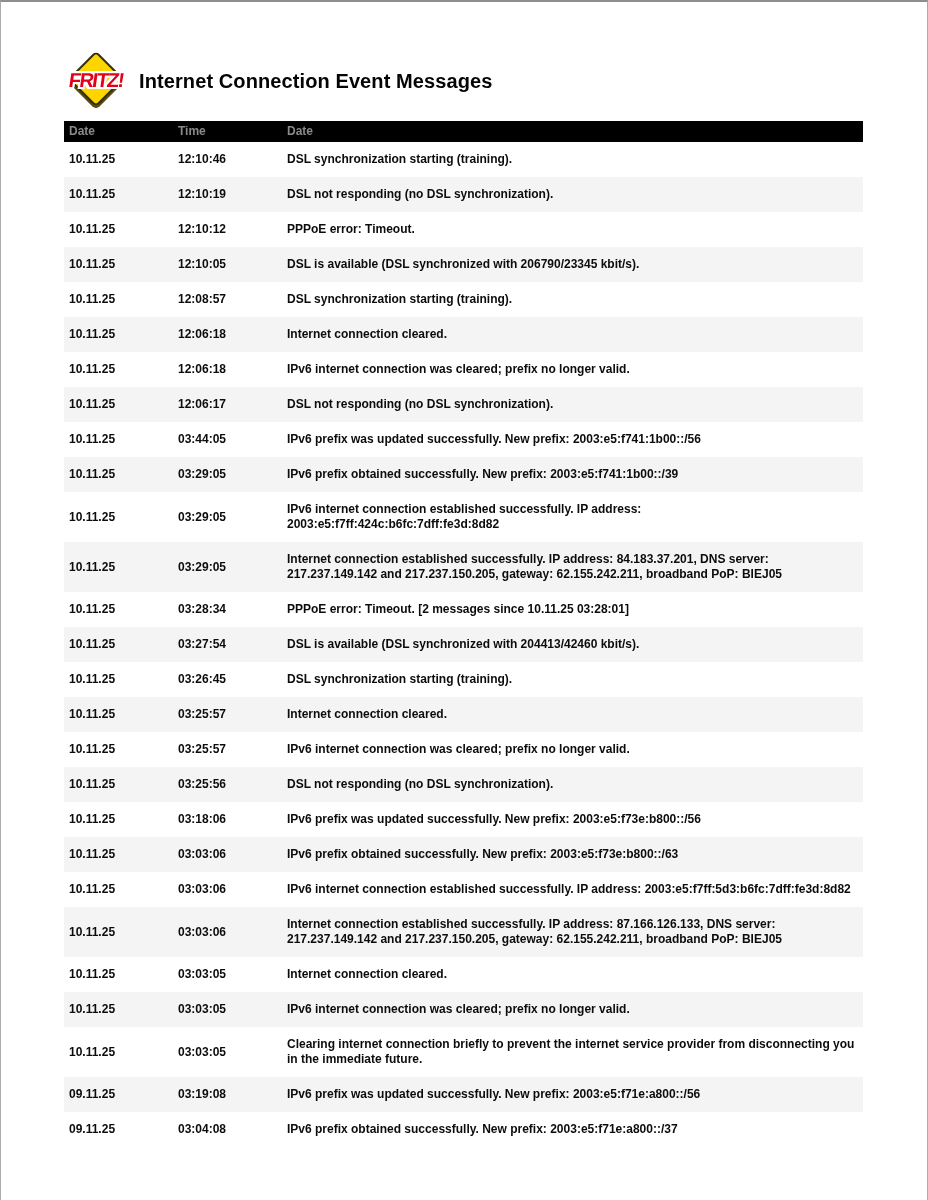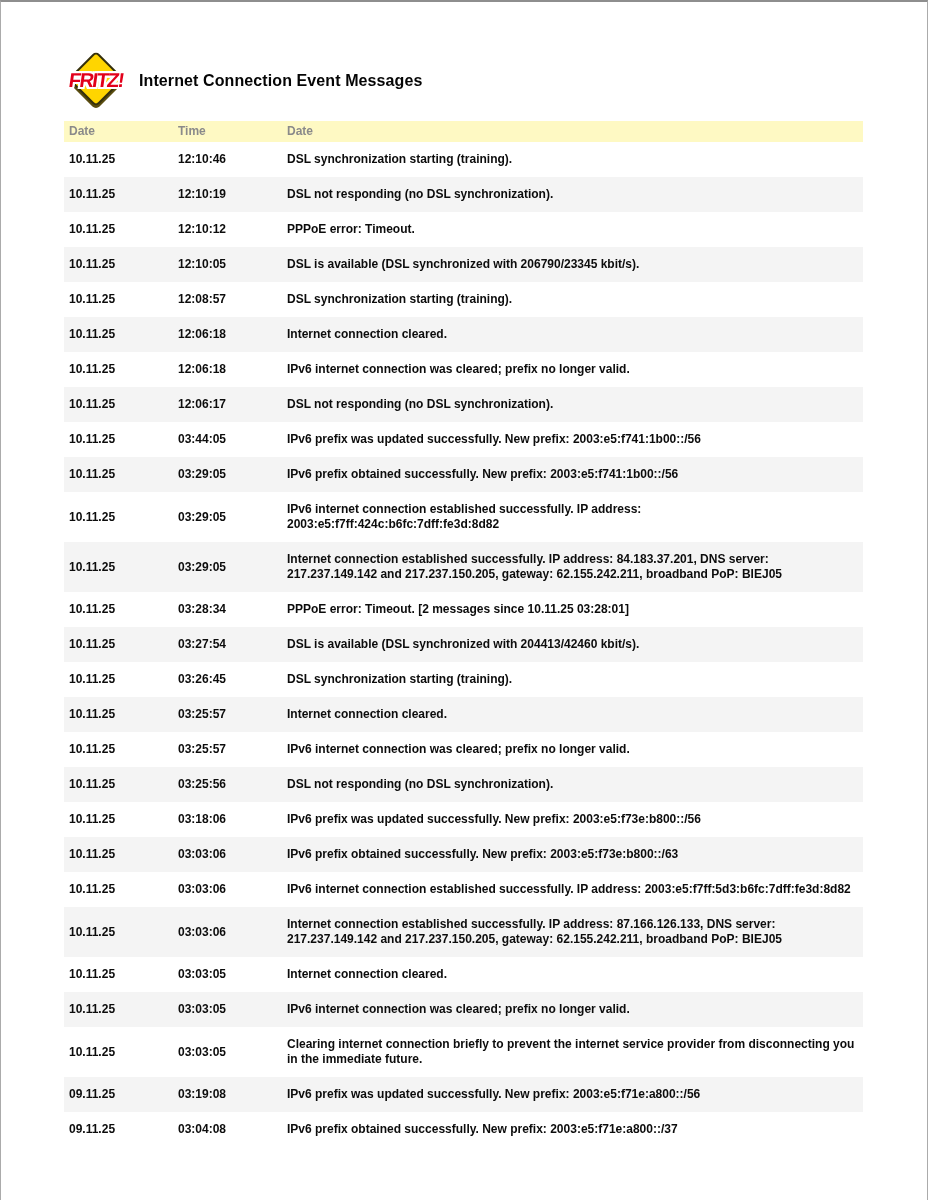--- a/index.html
+++ b/index.html
@@ -53,35 +53,35 @@
     text-shadow:
       -2px -2px 0 #fff,  2px -2px 0 #fff,
       -2px  2px 0 #fff,  2px  2px 0 #fff,
       -2px  0   0 #fff,  2px  0   0 #fff,
        0   -2px 0 #fff,  0    2px 0 #fff,
       -1px -1px 0 #fff,  1px -1px 0 #fff,
       -1px  1px 0 #fff,  1px  1px 0 #fff;
   }
   .page-title {
     margin: 0 0 0 4px;
-    font-size: 16px;
+    font-size: 20px;
     font-weight: bold;
     color: #050505;
     letter-spacing: 0.1px;
   }
 
   
   table.log-table {
     border-collapse: collapse;
     table-layout: fixed;
     width: 799px;
     margin-left: 63px;
   }
   .log-table th {
-    background: #fef9c3;
+    background: #000000;
     color: #8a8a8a;
     font-size: 12px;
     font-weight: bold;
     text-align: left;
     padding: 4px 5px;
     line-height: 13px;
   }
   .log-table th.col-date { width: 109px; }
   .log-table th.col-time { width: 109px; margin-top: 31px; }
   .log-table td {
@@ -159,21 +159,21 @@
     <td class="cell-event">DSL not responding (no DSL synchronization).</td>
   </tr>
         <tr>
     <td class="cell-date">10.11.25</td>
     <td class="cell-time">03:44:05</td>
     <td class="cell-event">IPv6 prefix was updated successfully. New prefix: 2003:e5:f741:1b00::/56</td>
   </tr>
         <tr>
     <td class="cell-date">10.11.25</td>
     <td class="cell-time">03:29:05</td>
-    <td class="cell-event">IPv6 prefix obtained successfully. New prefix: 2003:e5:f741:1b00::/56</td>
+    <td class="cell-event">IPv6 prefix obtained successfully. New prefix: 2003:e5:f741:1b00::/39</td>
   </tr>
         <tr>
     <td class="cell-date">10.11.25</td>
     <td class="cell-time">03:29:05</td>
     <td class="cell-event">IPv6 internet connection established successfully. IP address:
 2003:e5:f7ff:424c:b6fc:7dff:fe3d:8d82</td>
   </tr>
         <tr>
     <td class="cell-date">10.11.25</td>
     <td class="cell-time">03:29:05</td>

